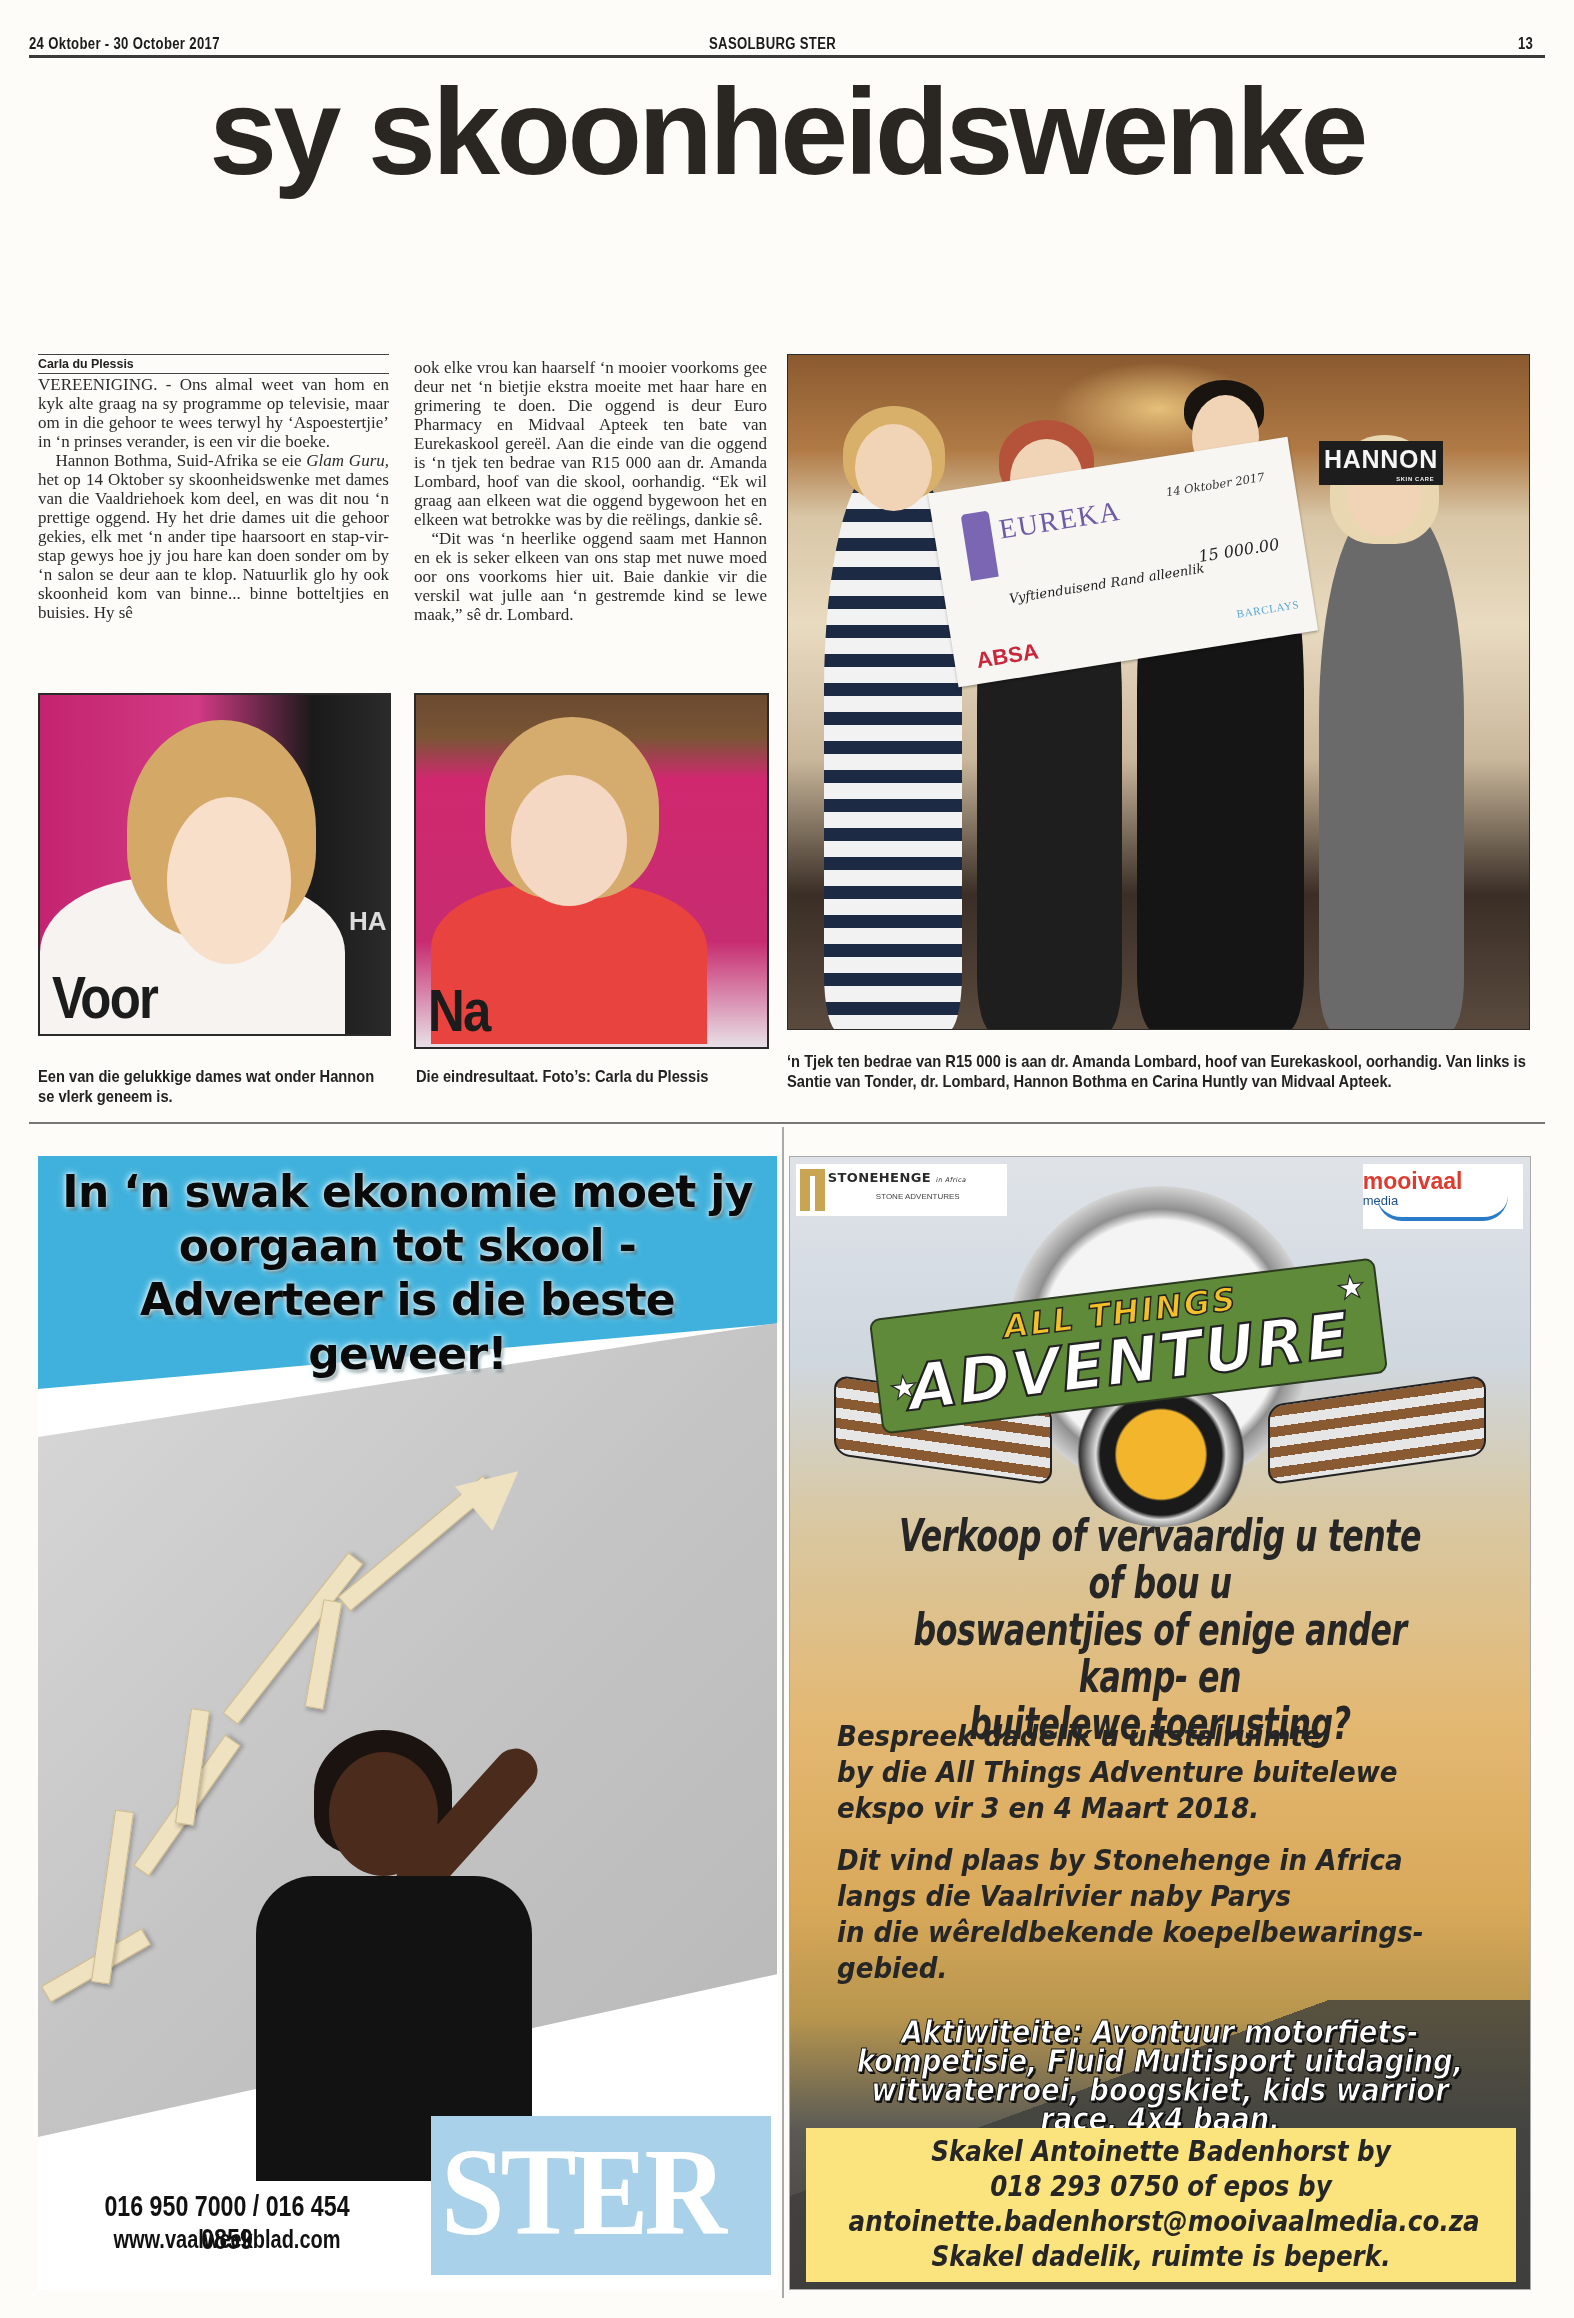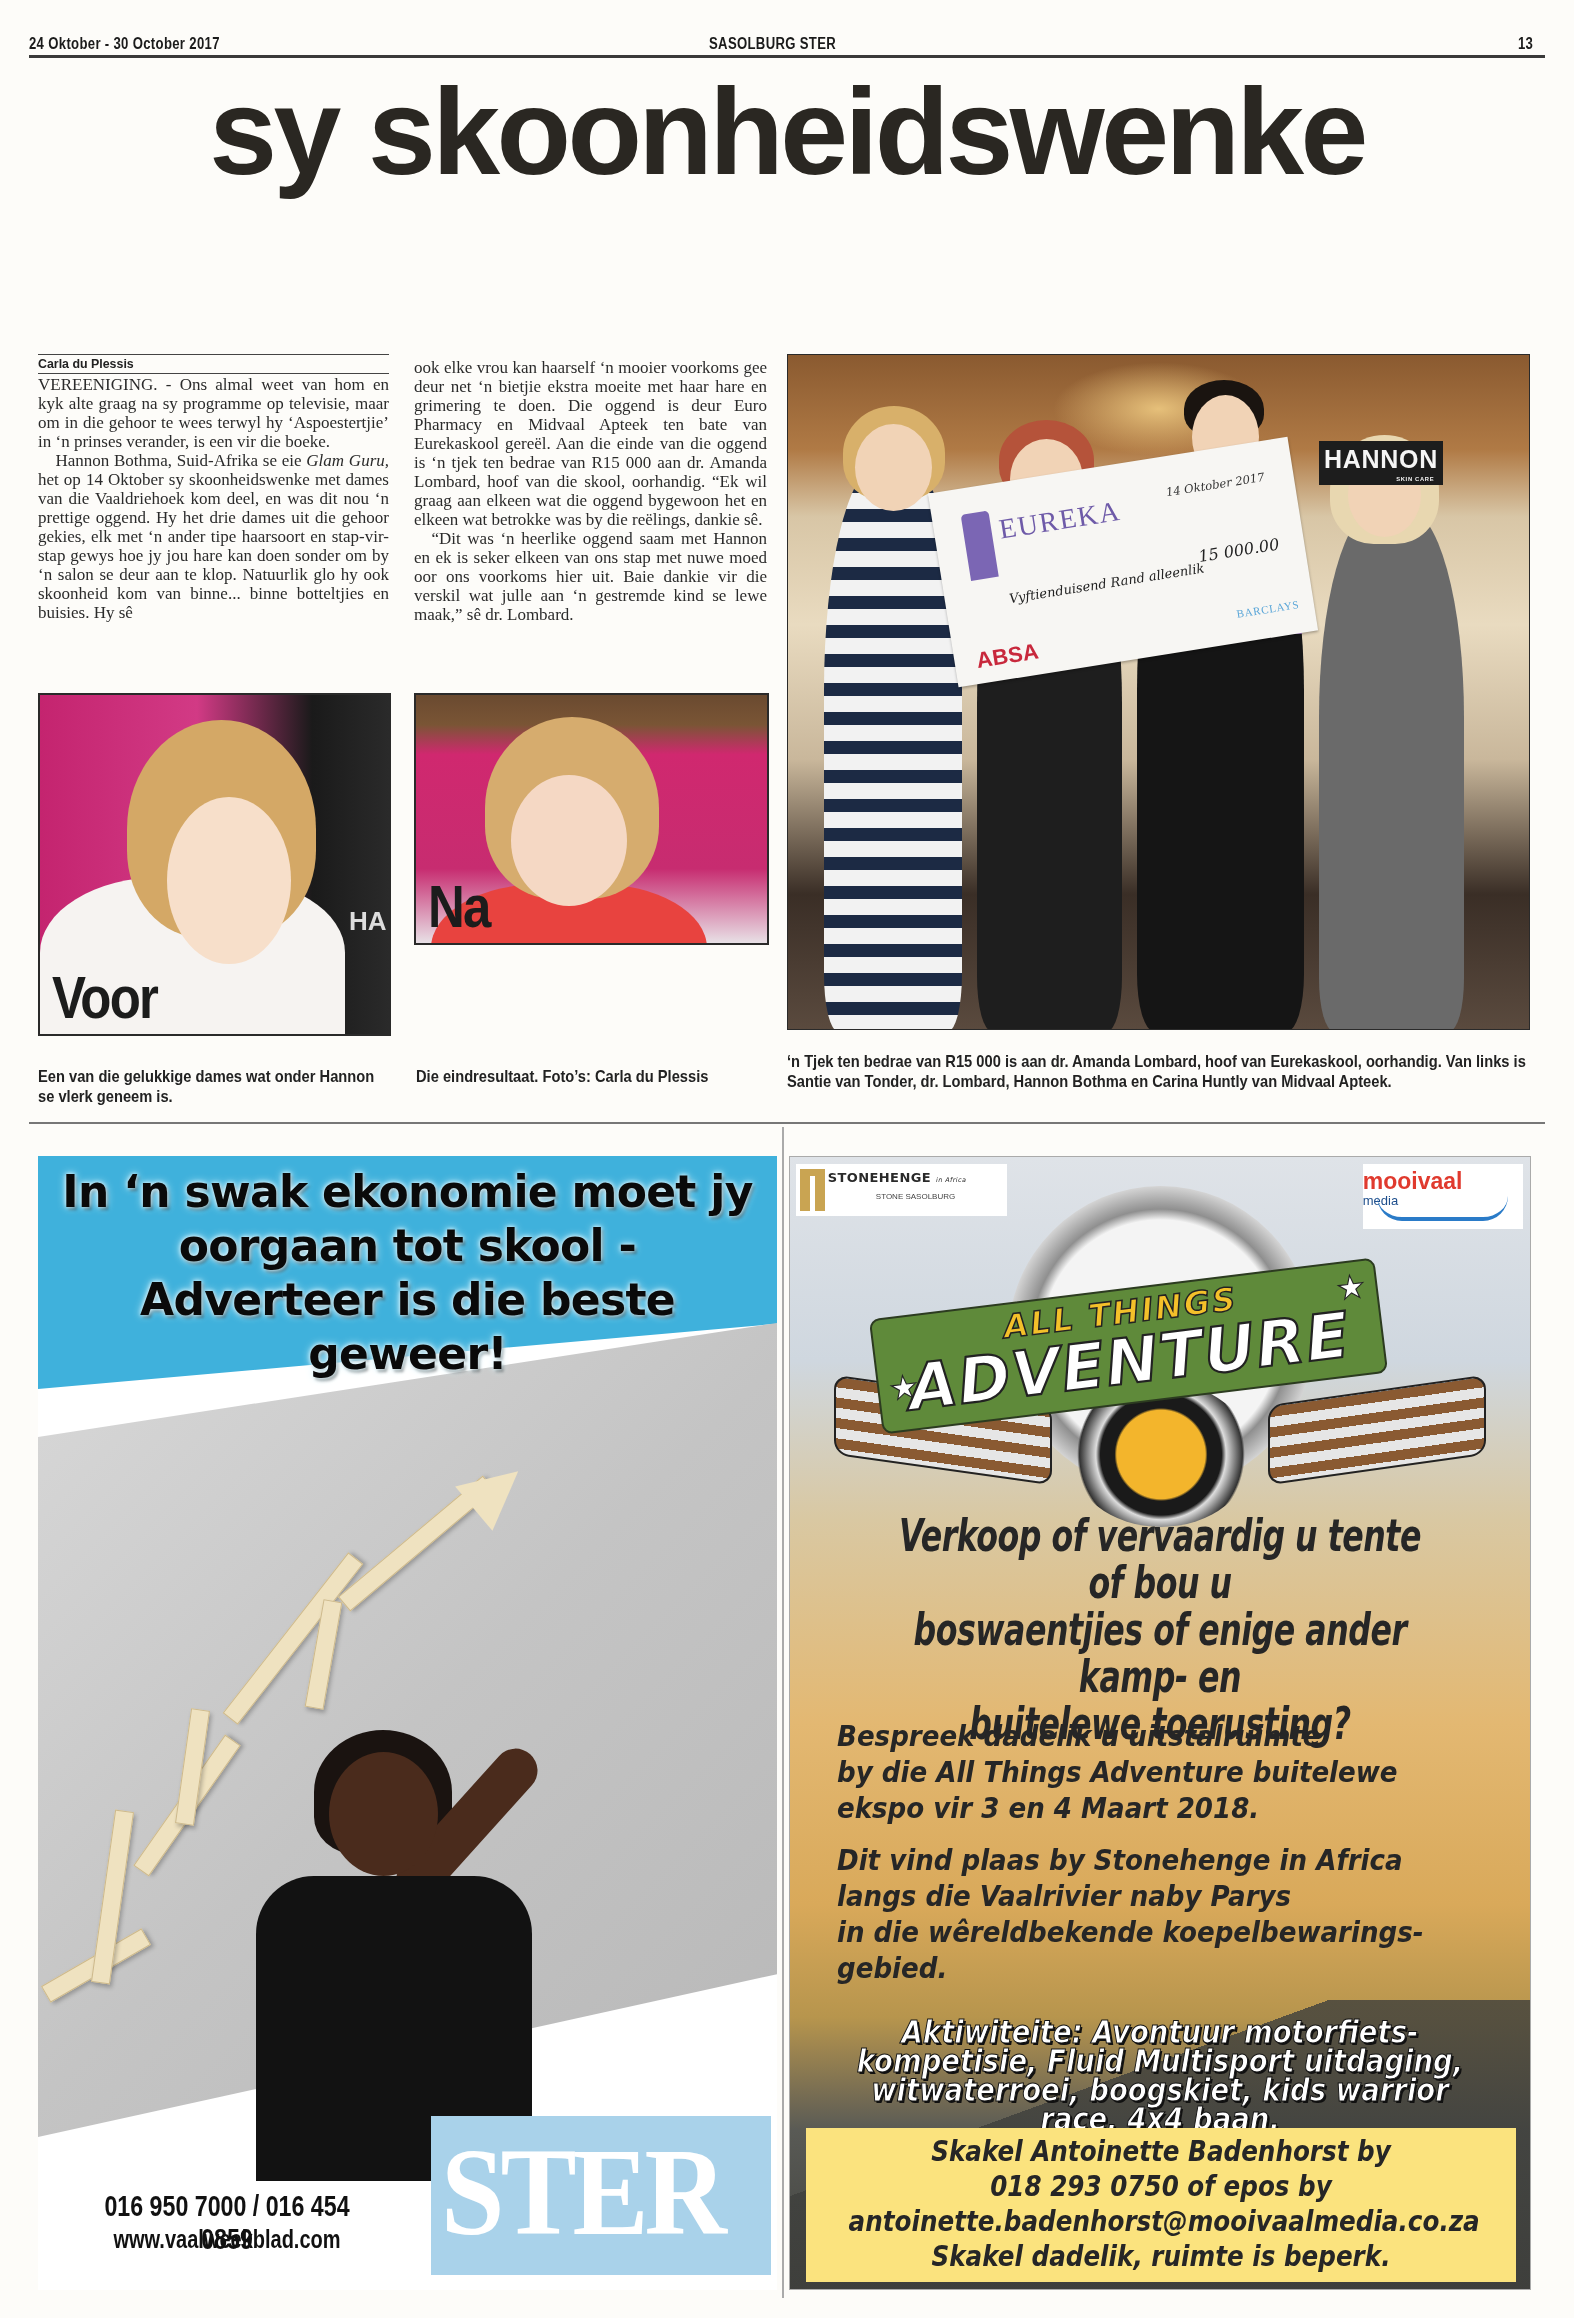--- a/index.html
+++ b/index.html
@@ -30,21 +30,21 @@
   .body-col em { font-style: italic; }
 
   
   .photo { border: 2.2px solid #2a2a2a; overflow: hidden; }
   .photo-main { left: 787px; top: 354px; width: 743px; height: 676px; border-width: 1.5px;
     background:
       radial-gradient(ellipse 131px 58px at 50% 8%, #e6c07a 0%, transparent 80%),
       linear-gradient(180deg, #8a5a30 0%, #b07a45 14%, #d8c6a6 24%, #e9dbc0 40%, #c9b79b 60%, #3a2e26 80%, #5a4a3e 100%); }
   .photo-voor { left: 38px; top: 693px; width: 353px; height: 343px;
     background: linear-gradient(90deg, #c4246f 0%, #d23a85 45%, #1a1a1a 78%, #2a2a2a 100%); }
-  .photo-na { left: 414px; top: 693px; width: 355px; height: 252px;
+  .photo-na { left: 414px; top: 693px; width: 355px; height: 356px;
     background: linear-gradient(180deg, #6a4a30 0%, #7a5535 12%, #d0286f 24%, #c72c70 70%, #e8e0e6 100%); }
 
   .photo-label { bottom: 5.8px; left: 11.6px; font-weight: bold; font-size: 60px; color: #1c1c1c; line-height: 1; letter-spacing: -2.2px; transform: scaleX(0.85); transform-origin: left bottom; }
 
   
   .person { position: absolute; border-radius: 40% 40% 10% 10%; }
   .face { position: absolute; border-radius: 50%; background: #f1d3b6; }
   .hair { position: absolute; border-radius: 50% 50% 40% 40%; background: #d8b06a; }
 
   
@@ -223,21 +223,21 @@
   <div class="contact web">www.vaalweekblad.com</div>
   <div class="ster-logo">
       <span>STER</span>
     </div>
 </div>
 
 <div class="abs ad-right">
   <div class="stonehenge">
     <div class="mark"></div>
     <div class="t1"><span>STONEHENGE</span> <i>in Africa</i></div>
-    <div class="t2">STONE SASOLBURG</div>
+    <div class="t2">STONE ADVENTURES</div>
   </div>
   <div class="mooivaal">
     <span class="m1">mooivaal</span>
     <span class="m2">media</span>
     <div class="swoosh"></div>
   </div>
 
   <div class="ata-circle"></div>
   <div class="ata-wing l"></div>
   <div class="ata-wing r"></div>

